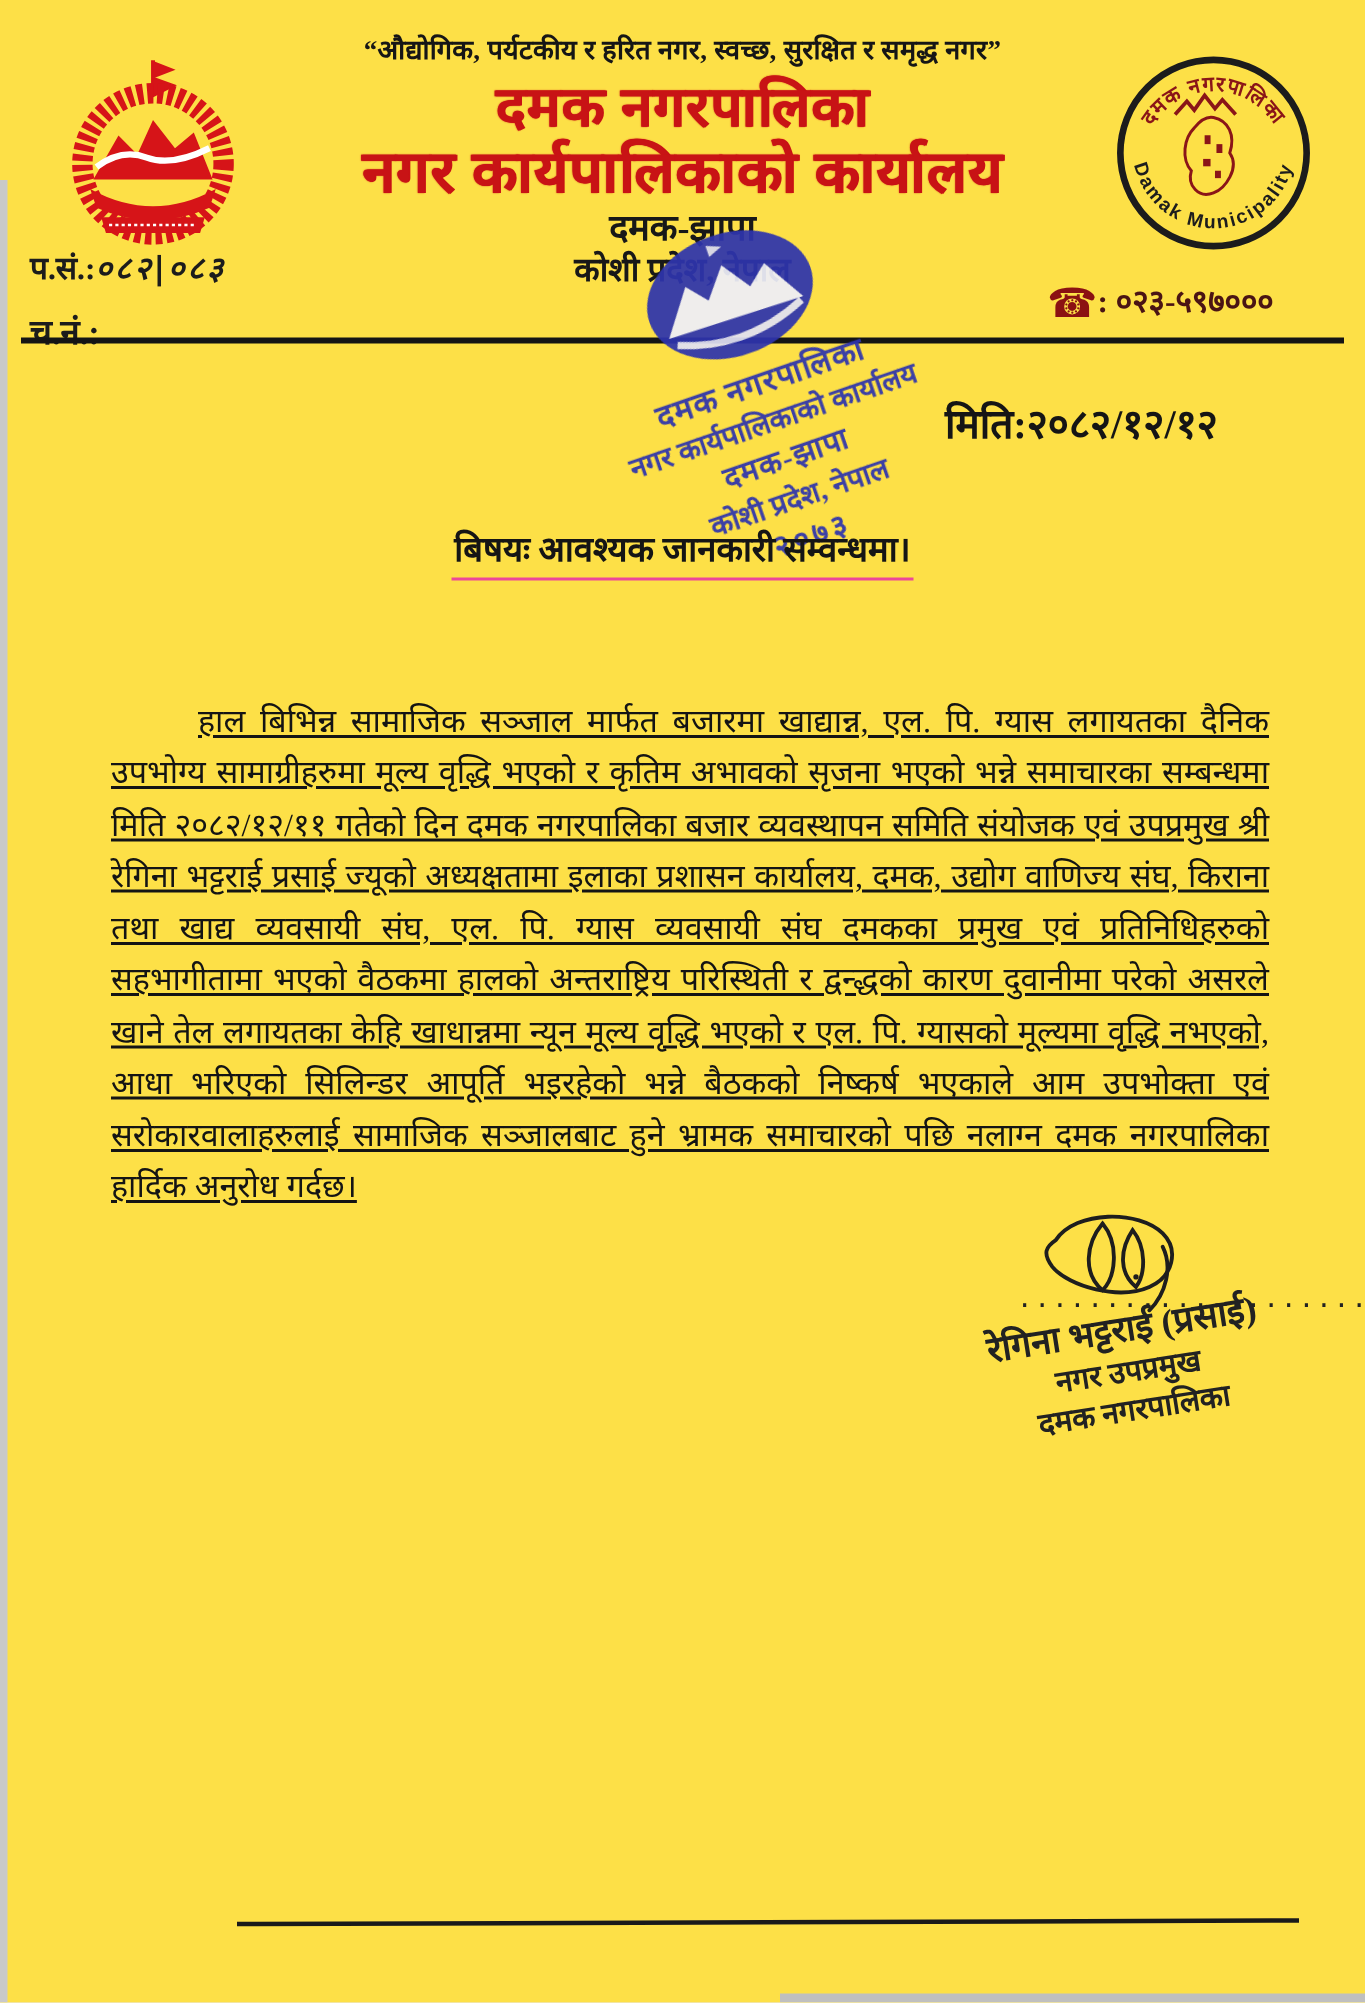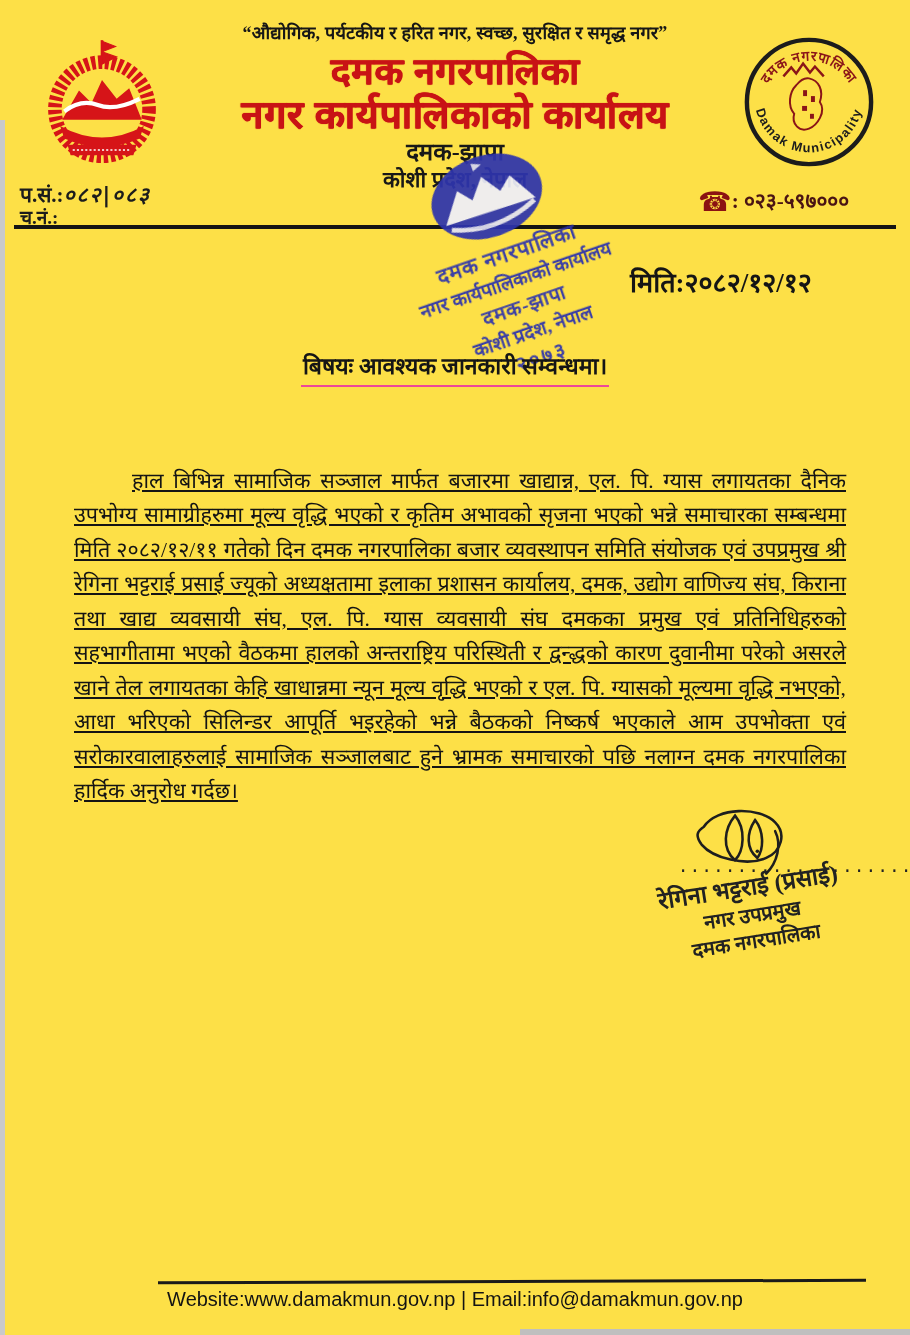--- a/index.html
+++ b/index.html
@@ -15,23 +15,23 @@
   .edge-left{left:0;top:120px;width:5px;height:1215px;background:#c9c9c9;}
   .edge-bottom{left:520px;top:1329px;width:390px;height:6px;background:#bfbfbf;}
   
   .slogan{top:20px;font-size:18px;font-weight:700;color:#161616;letter-spacing:.2px;}
   .muni-name{top:44px;font-size:37px;font-weight:800;color:#c81315;letter-spacing:1px;
     text-shadow:0 0 1px #c81315, 1px 0 0 #c81315;}
   .office-name{top:86px;font-size:39px;font-weight:800;color:#c81315;letter-spacing:1px;
     text-shadow:0 0 1px #c81315, 1px 0 0 #c81315;}
   .addr1{top:134px;font-size:24px;font-weight:700;color:#181818;}
   .addr2{top:163px;font-size:22px;font-weight:700;color:#181818;}
-  .ref-line{left:20px;top:180px;font-size:21px;font-weight:700;color:#1c1c1c;}
+  .ref-line{left:20px;top:164px;font-size:21px;font-weight:700;color:#1c1c1c;}
   .ref-value{font-family:"DejaVu Sans",sans-serif;font-weight:600;font-style:italic;letter-spacing:2px;}
-  .disp-line{left:20px;top:204px;font-size:19px;font-weight:700;color:#1c1c1c;}
+  .disp-line{left:20px;top:204px;font-size:23px;font-weight:700;color:#1c1c1c;}
   .phone-line{left:698px;top:186px;font-size:21px;font-weight:700;color:#4a1414;white-space:nowrap;}
   .phone-glyph{color:#8b1212;font-size:27px;vertical-align:-3px;font-family:"DejaVu Sans",sans-serif;}
   .head-rule{left:14px;top:225px;width:882px;height:4px;background:#141414;}
   .emblem-left{left:38px;top:36px;width:128px;height:136px;}
   .seal-right{left:740px;top:33px;width:138px;height:138px;}
   
   .stamp{
     left:352px;top:150px;width:300px;
     transform:rotate(-19deg);transform-origin:50% 40%;
     color:#2e34ad;text-align:center;opacity:.93;filter:blur(.3px);
@@ -154,15 +154,14 @@
     </g>
   </svg>
   <div class="abs dotted">........................</div>
   <div class="abs sig-block">
     <div class="sig-name">रेगिना भट्टराई (प्रसाई)</div>
     <div class="sig-role">नगर उपप्रमुख</div>
     <div class="sig-org">दमक नगरपालिका</div>
   </div>
 
   <div class="abs foot-rule"></div>
-  <div class="abs center foot-text">Website:www.damakmun.gov.np | Email:info@damakmun.gov.np</div>
 
 </div>
 
 </body></html>

